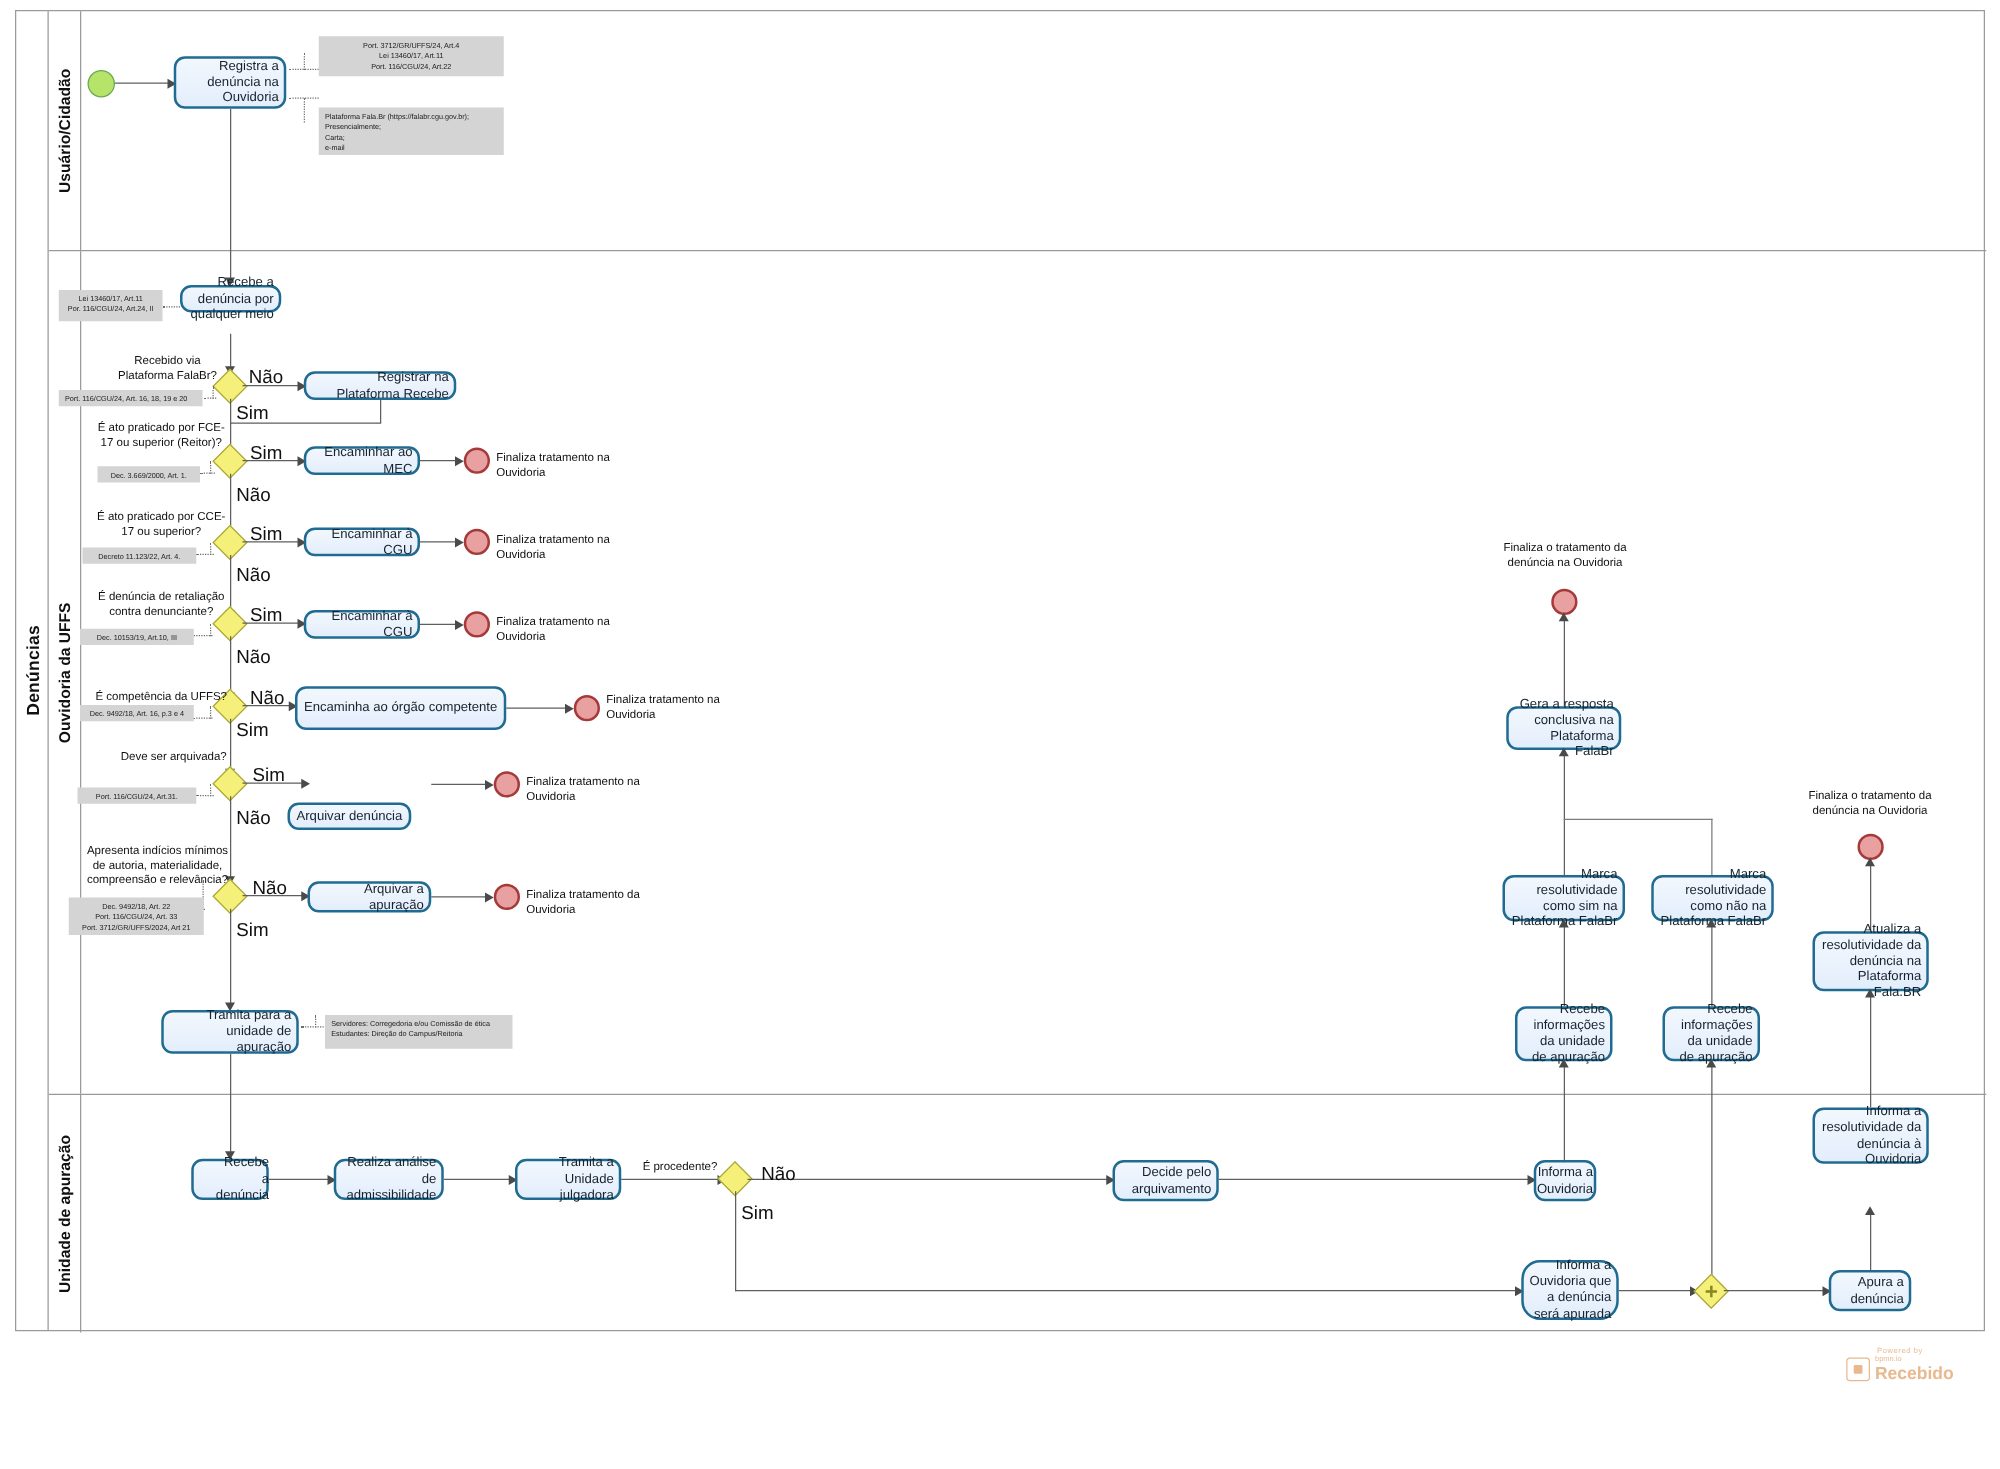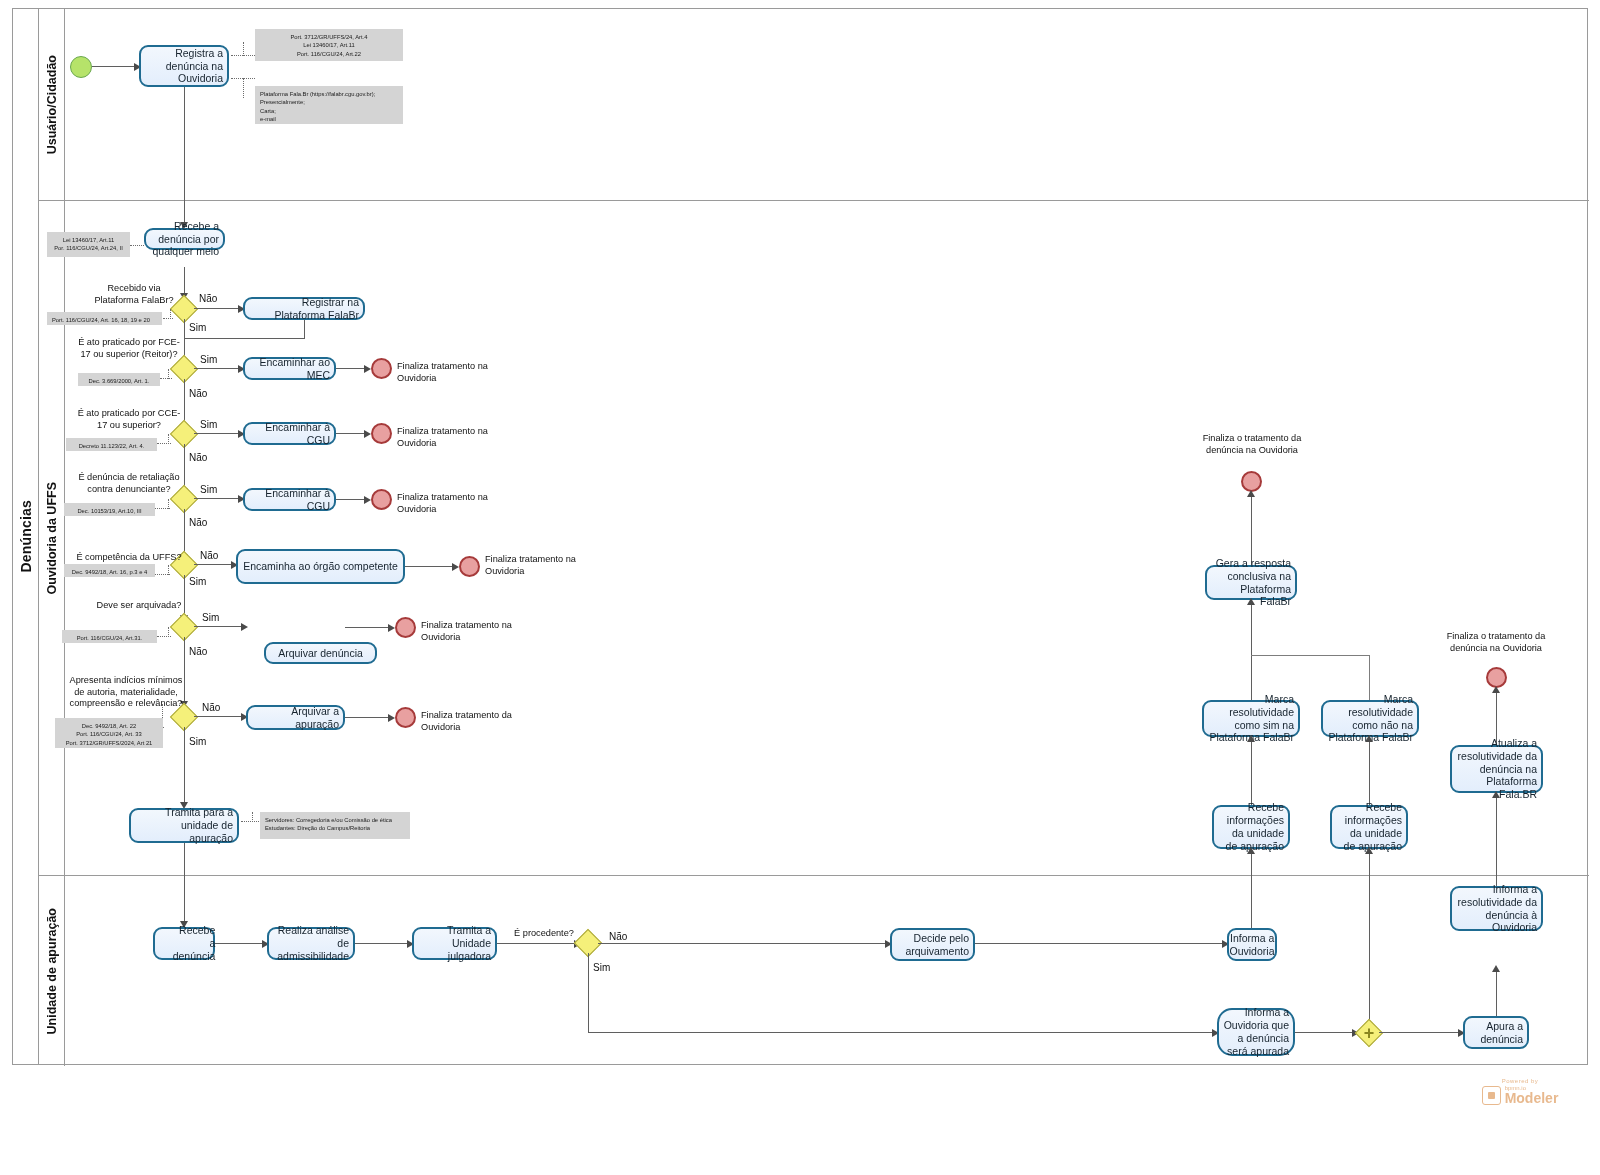--- a/index.html
+++ b/index.html
@@ -34,21 +34,21 @@
         font-size:18px;line-height:1;color:#8a8720;font-weight:bold;font-family:"Liberation Sans",sans-serif;}
 
   
   .note{position:absolute;box-sizing:border-box;background:#d4d4d4;color:#1b1b1b;
         font-size:5.8px;line-height:1.45;padding:4px 5px;}
   .note.ctr{text-align:center;}
 
   
   .lbl{position:absolute;font-size:9.2px;line-height:1.25;color:#111;text-align:center;}
   .lbl.l{text-align:left;}
-  .flow-lbl{position:absolute;font-size:10px;color:#111;}
+  .flow-lbl{position:absolute;font-size:15px;color:#111;}
 
   
   .ln{position:absolute;background:#5f5f5f;}
   .ln.h{height:1.3px;}
   .ln.v{width:1.3px;}
   .ln.thin{background:#7d7d7d;}
   .arw{position:absolute;width:0;height:0;}
   .arw.r{border-top:4px solid transparent;border-bottom:4px solid transparent;border-left:7px solid #4a4a4a;}
   .arw.d{border-left:4px solid transparent;border-right:4px solid transparent;border-top:7px solid #4a4a4a;}
   .arw.u{border-left:4px solid transparent;border-right:4px solid transparent;border-bottom:7px solid #4a4a4a;}
@@ -129,21 +129,21 @@
     </div>
   <div class="lbl" style="left:84px;top:283px;width:100px;">Recebido via Plataforma FalaBr?</div>
   <div class="dot" style="left:163px;top:318px;width:10px;"></div>
   <div class="dotv" style="left:170px;top:309px;height:10px;"></div>
   <div class="note" style="left:47px;top:312px;width:115px;height:13px;">Port. 116/CGU/24, Art. 16, 18, 19 e 20</div>
 
   <div class="ln h" style="left:194px;top:308px;width:46px;"></div>
   <div class="arw r" style="left:238px;top:305px;"></div>
   <div class="flow-lbl" style="left:199px;top:293px;">Não</div>
 
-  <div class="task" style="left:243px;top:297px;width:122px;height:23px;">Registrar na Plataforma FalaBr</div>
+  <div class="task" style="left:243px;top:297px;width:122px;height:23px;">Registrar na Plataforma Recebe</div>
 
   <div class="flow-lbl" style="left:189px;top:322px;">Sim</div>
   <div class="ln v" style="left:184px;top:319px;height:20px;"></div>
 
   <div class="ln v" style="left:304px;top:320px;height:19px;"></div>
   <div class="ln h" style="left:184px;top:338px;width:120px;"></div>
   <div class="ln v" style="left:184px;top:338px;height:24px;"></div>
   <div class="arw d" style="left:180px;top:360px;"></div>
 
   <div class="gw" style="left:174px;top:359px;width:20px;height:20px;">
@@ -234,21 +234,21 @@
       <i></i>
     </div>
   <div class="lbl" style="left:94px;top:600px;width:90px;">Deve ser arquivada?</div>
   <div class="dot" style="left:157px;top:636px;width:14px;"></div>
   <div class="dotv" style="left:168px;top:627px;height:10px;"></div>
   <div class="note ctr" style="left:62px;top:630px;width:95px;height:13px;">Port. 116/CGU/24, Art.31.</div>
 
   <div class="ln h" style="left:194px;top:626px;width:50px;"></div>
   <div class="arw r" style="left:241px;top:623px;"></div>
   <div class="flow-lbl" style="left:202px;top:612px;">Sim</div>
-  <div class="task" style="left:264px;top:616px;width:113px;height:22px;margin-top:26px;">Arquivar denúncia</div>
+  <div class="task" style="left:230px;top:616px;width:99px;height:22px;margin-top:26px;">Arquivar denúncia</div>
   <div class="ln h" style="left:345px;top:627px;width:46px;"></div>
   <div class="arw r" style="left:388px;top:624px;"></div>
   <div class="ev end" style="left:395px;top:617px;width:21px;height:21px;"></div>
   <div class="lbl l" style="left:421px;top:620px;width:96px;">Finaliza tratamento na Ouvidoria</div>
 
   <div class="flow-lbl" style="left:189px;top:646px;">Não</div>
   <div class="ln v" style="left:184px;top:637px;height:66px;"></div>
   <div class="arw d" style="left:180px;top:701px;"></div>
 
   <div class="gw" style="left:174px;top:707px;width:20px;height:20px;">
@@ -371,18 +371,18 @@
   <div class="task" style="left:1450px;top:886px;width:93px;height:45px;">Informa a resolutividade da denúncia à Ouvidoria</div>
 
   <div class="logo" style="left:1460px;top:1078px;width:120px;">
     <div class="pb">Powered by</div>
     <div class="row">
       <div class="mark">
           <div></div>
         </div>
       <div>
         <div class="bp">bpmn.io</div>
-        <div class="md">Modeler</div>
+        <div class="md">Recebido</div>
       </div>
     </div>
   </div>
 
 </div>
 
 </body></html>

